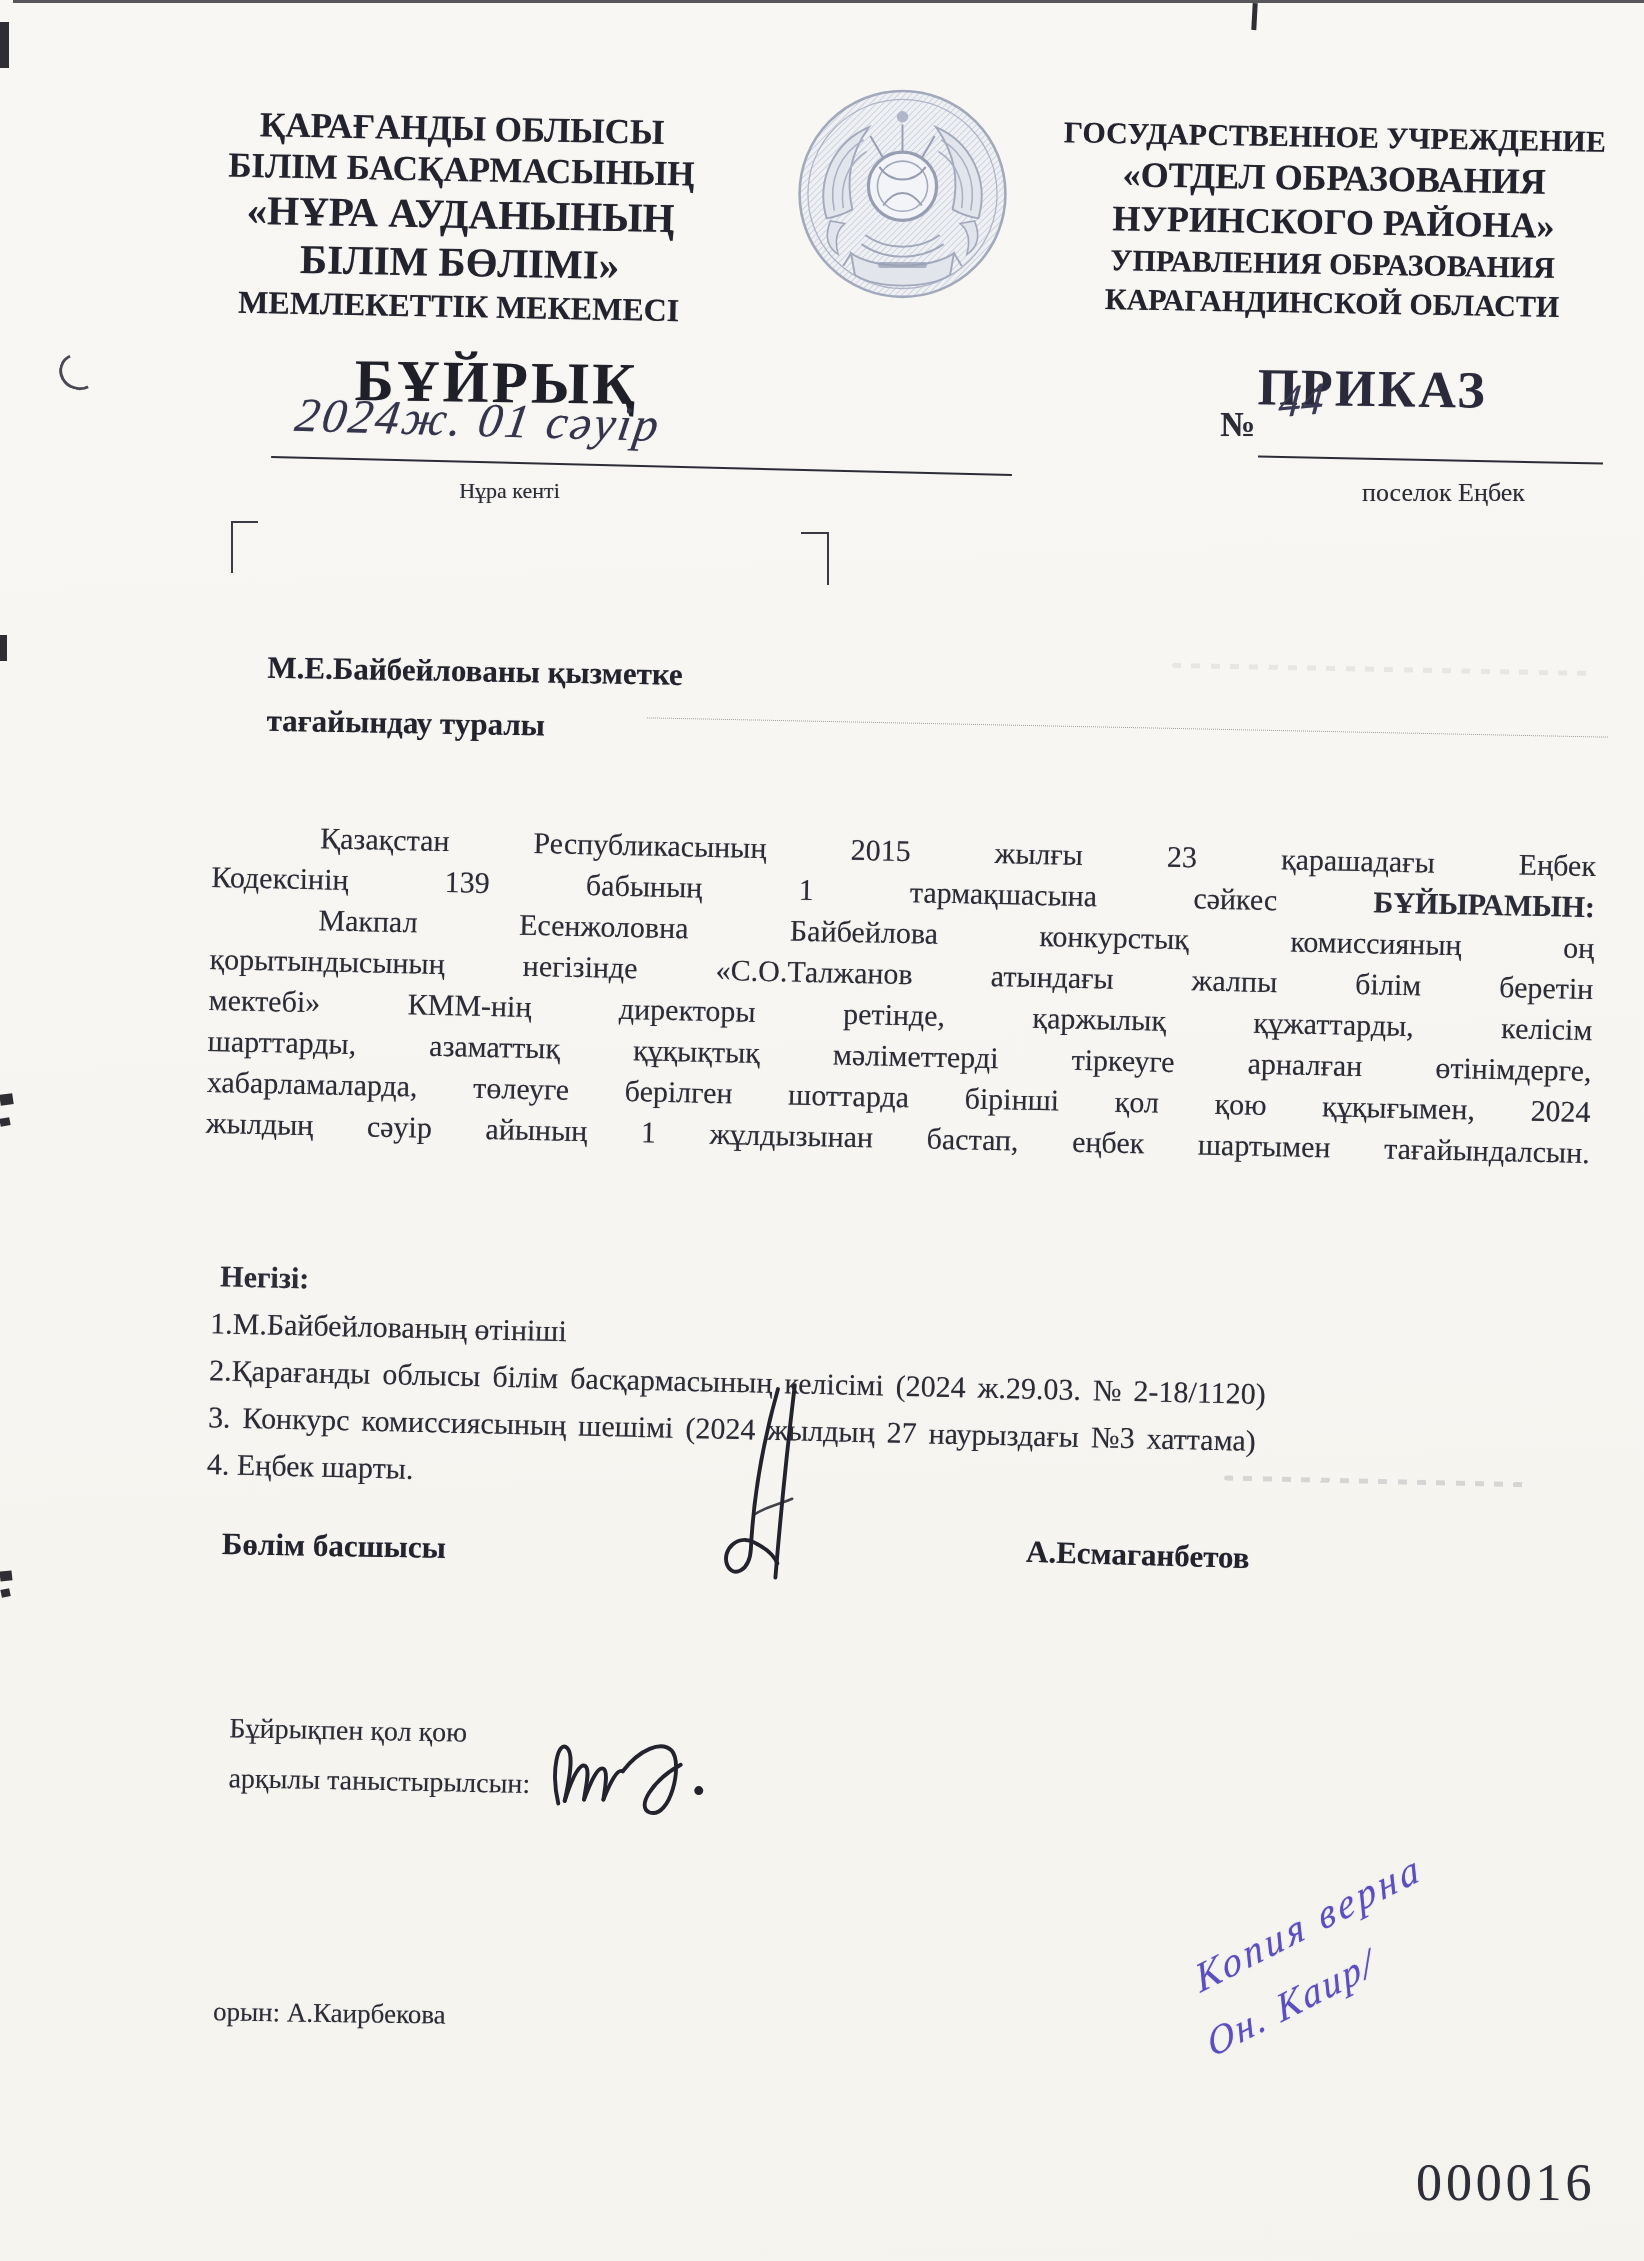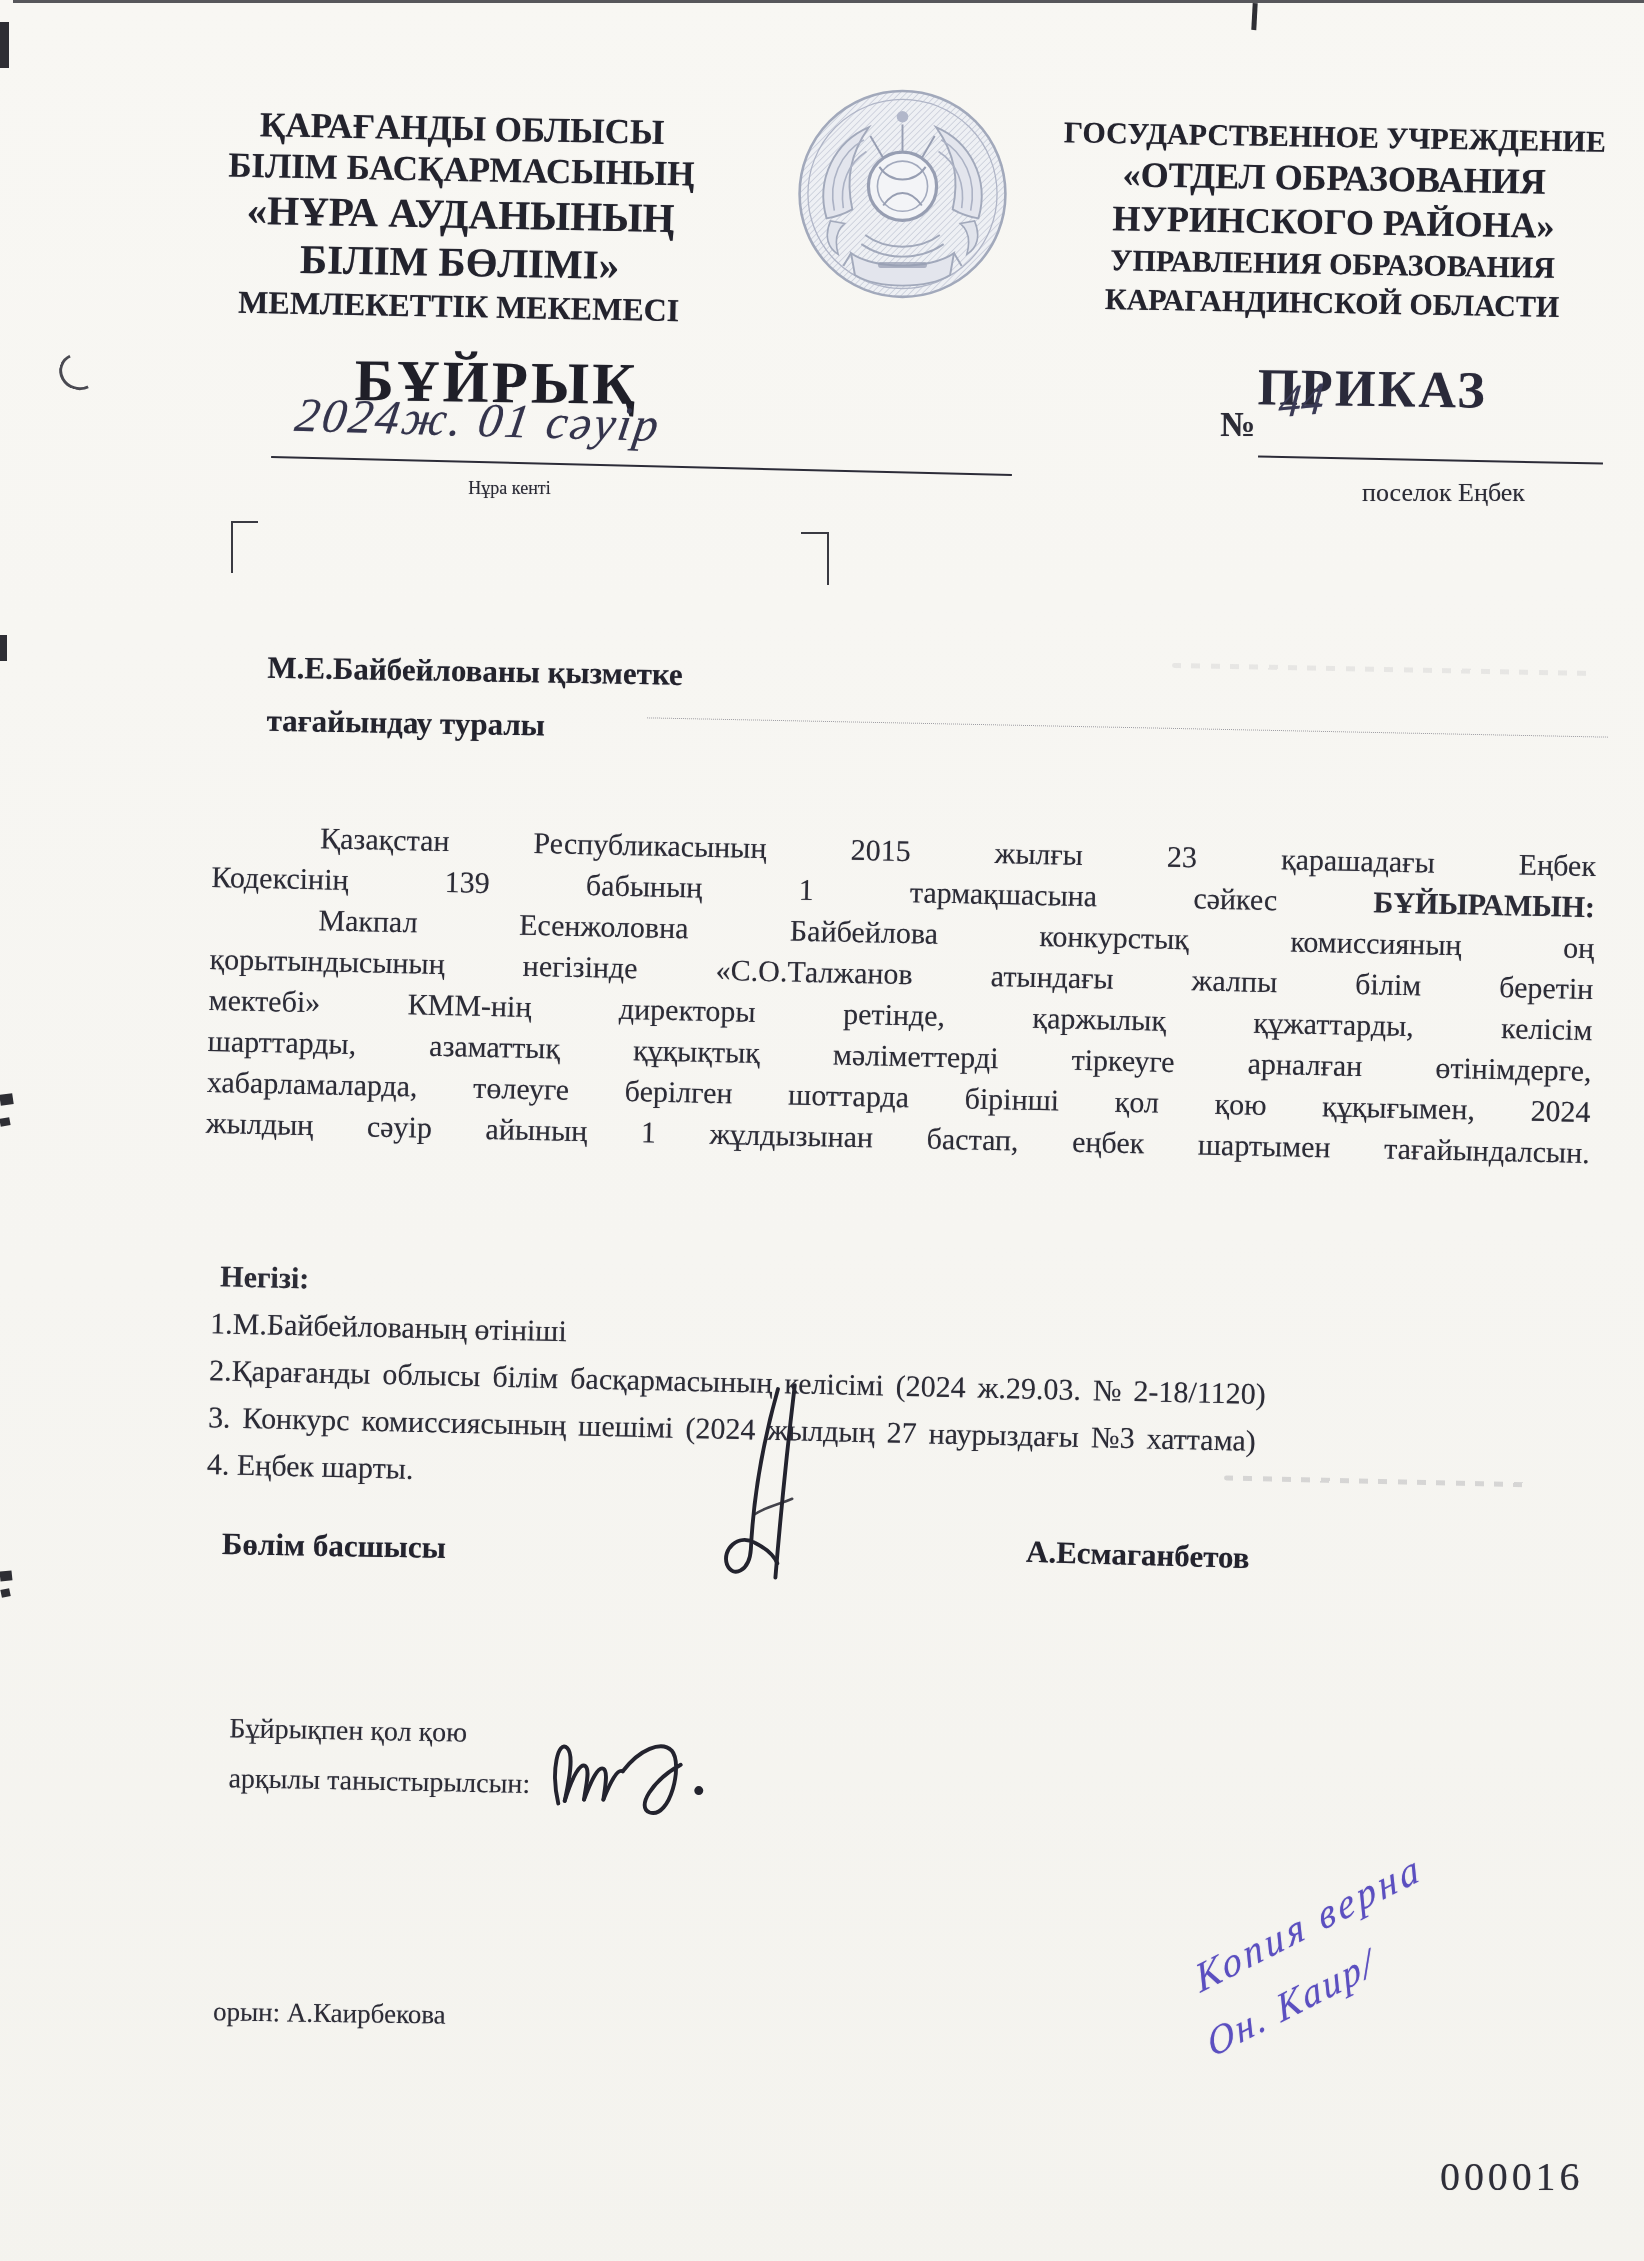--- a/index.html
+++ b/index.html
@@ -27,42 +27,42 @@
   .hdr-right .r45{font-size:30px;line-height:39px;font-weight:bold;}
   .order-kk{left:271px;top:348px;width:451px;font-size:59px;font-weight:bold;letter-spacing:3.2px;transform:rotate(0.8deg);color:#1f1f28;}
   .order-ru{left:1147px;top:359px;width:451px;font-size:52px;font-weight:bold;letter-spacing:2.6px;transform:rotate(0.9deg);color:#2a2a3a;}
   
   .hand{font-style:italic;color:#34344c;}
   .hand-date{left:296px;top:392px;font-size:48px;letter-spacing:2.6px;transform:rotate(1.6deg) skewX(-7deg);}
   .hand-num{left:1279px;top:374px;font-size:45px;transform:rotate(-5deg) skewX(-10deg);color:#3a3a55;}
   .rule{position:absolute;border-top:2.6px solid #2c2c38;}
   .rule-date{left:271px;top:465px;width:741px;transform:rotate(1.4deg);}
   .rule-num{left:1258px;top:459px;width:345px;transform:rotate(1.2deg);}
-  .place-kk{left:387px;top:478px;width:245px;font-size:18px;}
+  .place-kk{left:387px;top:478px;width:245px;font-size:22px;}
   .place-ru{left:1308px;top:478px;width:271px;font-size:26px;}
   .num-sign{left:1220px;top:405px;font-size:35px;font-weight:bold;}
   
   .brkt{position:absolute;}
   .brkt-l{left:231px;top:521px;width:27px;height:52px;border-left:2.6px solid #3a3a42;border-top:2.6px solid #3a3a42;}
   .brkt-r{left:801px;top:532px;width:28px;height:53px;border-right:2.6px solid #3a3a42;border-top:2.6px solid #3a3a42;}
   
   .subject{left:267px;top:646px;width:612px;font-size:31px;line-height:53px;font-weight:bold;transform:rotate(1.0deg);color:#23232d;}
   .dotted-rule{position:absolute;left:647px;top:727px;width:961px;border-top:1.9px dotted rgba(70,70,85,.5);transform:rotate(1.15deg);}
   
   .body-block{left:209px;top:830px;width:1384px;font-size:30px;line-height:41px;transform:rotate(1.25deg);}
   .jline{text-align:justify;text-align-last:justify;}
   .indent{padding-left:108px;}
   .basis{left:209px;top:1268px;width:1398px;font-size:30px;line-height:47px;transform:rotate(1.3deg);}
   .basis .wide{word-spacing:4.5px;}
   
   .pos-title{left:222px;top:1528px;font-size:31px;font-weight:bold;transform:rotate(1.0deg);color:#23232d;}
   .signer{left:1026px;top:1537px;font-size:31px;font-weight:bold;transform:rotate(1.6deg);color:#23232d;}
   .ack{left:229px;top:1708px;width:502px;font-size:28px;line-height:50px;transform:rotate(1.1deg);}
   .executor{left:213px;top:1998px;font-size:27px;transform:rotate(0.8deg);}
-  .pagenum{left:1416px;top:2153px;font-size:40px;letter-spacing:3.9px;color:#2e2e38;margin-left:24px;}
+  .pagenum{left:1416px;top:2153px;font-size:52px;letter-spacing:3.9px;color:#2e2e38;}
   
   .blue-note{left:1189px;top:1862px;width:399px;transform:rotate(-27deg);color:#5b4fc0;font-style:italic;text-shadow:0 0 1px rgba(91,79,192,.5);}
   .blue-note .ln1{font-size:40px;letter-spacing:3.9px;transform:skewX(-12deg);}
   .blue-note .ln2{font-size:39px;letter-spacing:2.6px;margin-top:17px;margin-left:-19.3px;transform:skewX(-12deg);}
   
   .art{position:absolute;background:#2e2e34;}
   .smudge{position:absolute;background:repeating-linear-gradient(90deg,rgba(120,120,130,.25) 0 9px,transparent 9px 19.3px);height:5.2px;border-radius:2.6px;}
   .curl{position:absolute;left:59px;top:353px;width:40px;height:37px;border:3.2px solid transparent;border-left:3.2px solid #4a4a52;border-bottom:3.2px solid #4a4a52;border-radius:50%;transform:rotate(18deg);}
   svg{position:absolute;overflow:visible;}
 </style>

